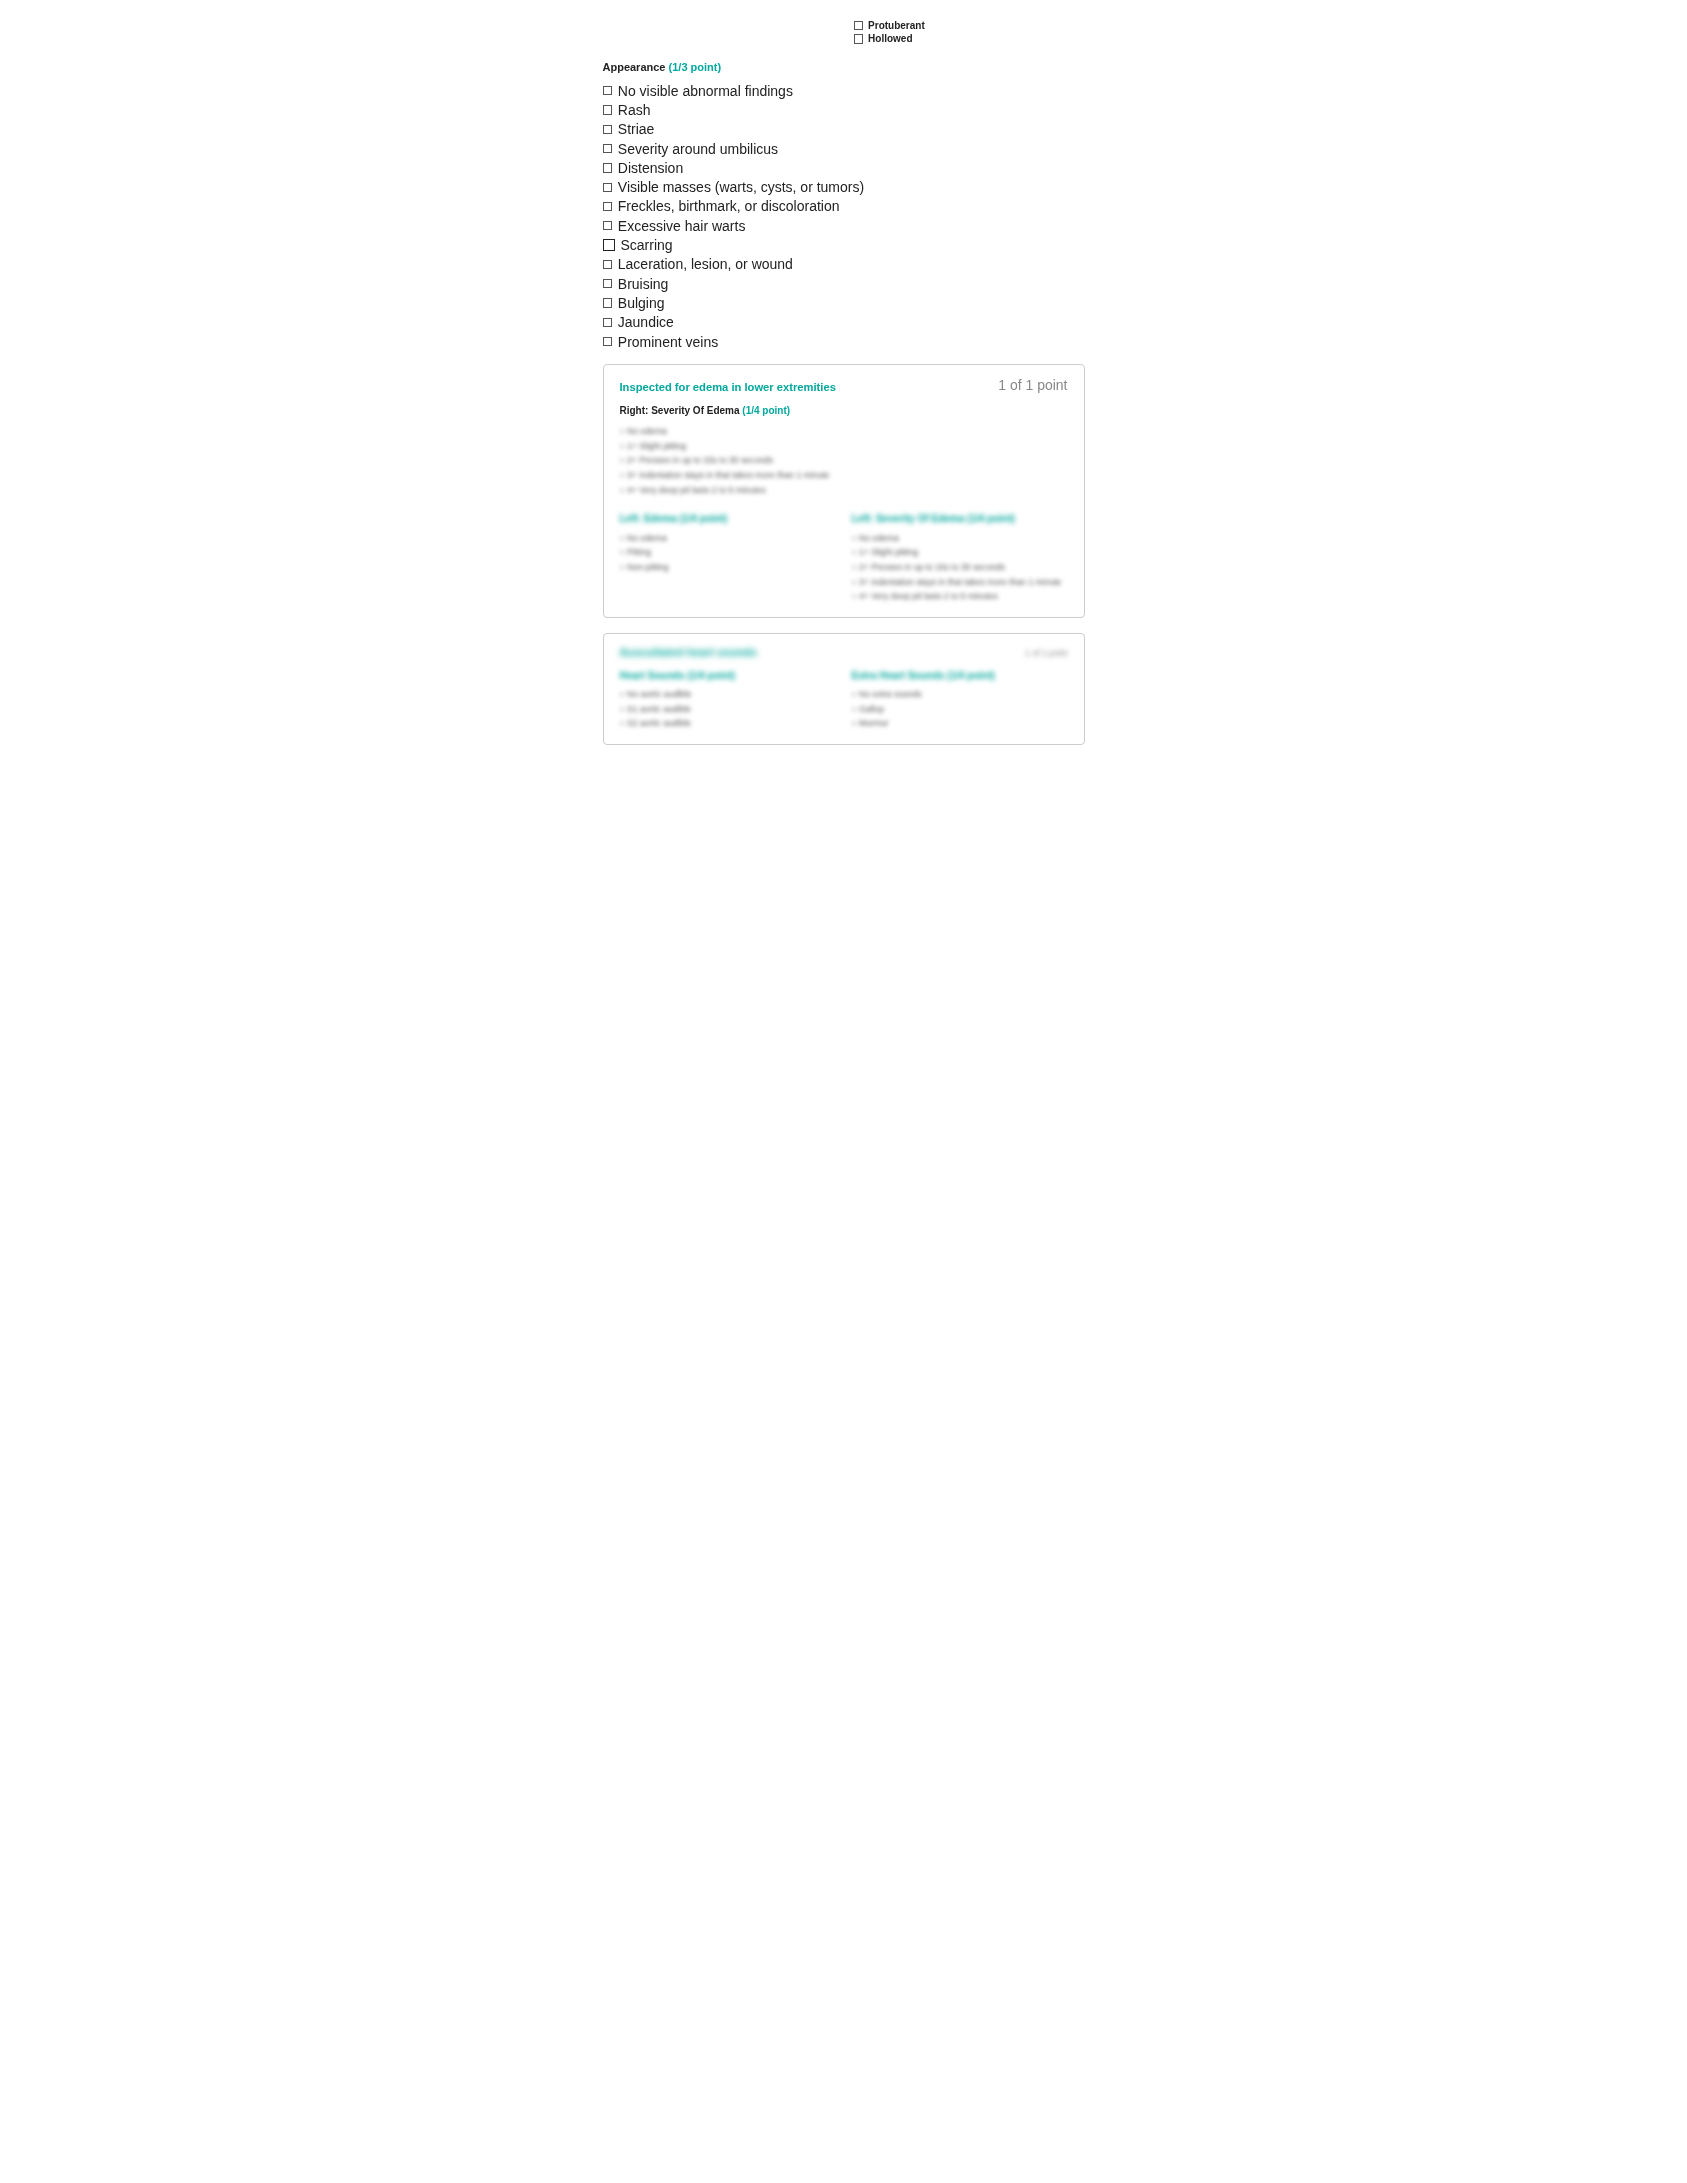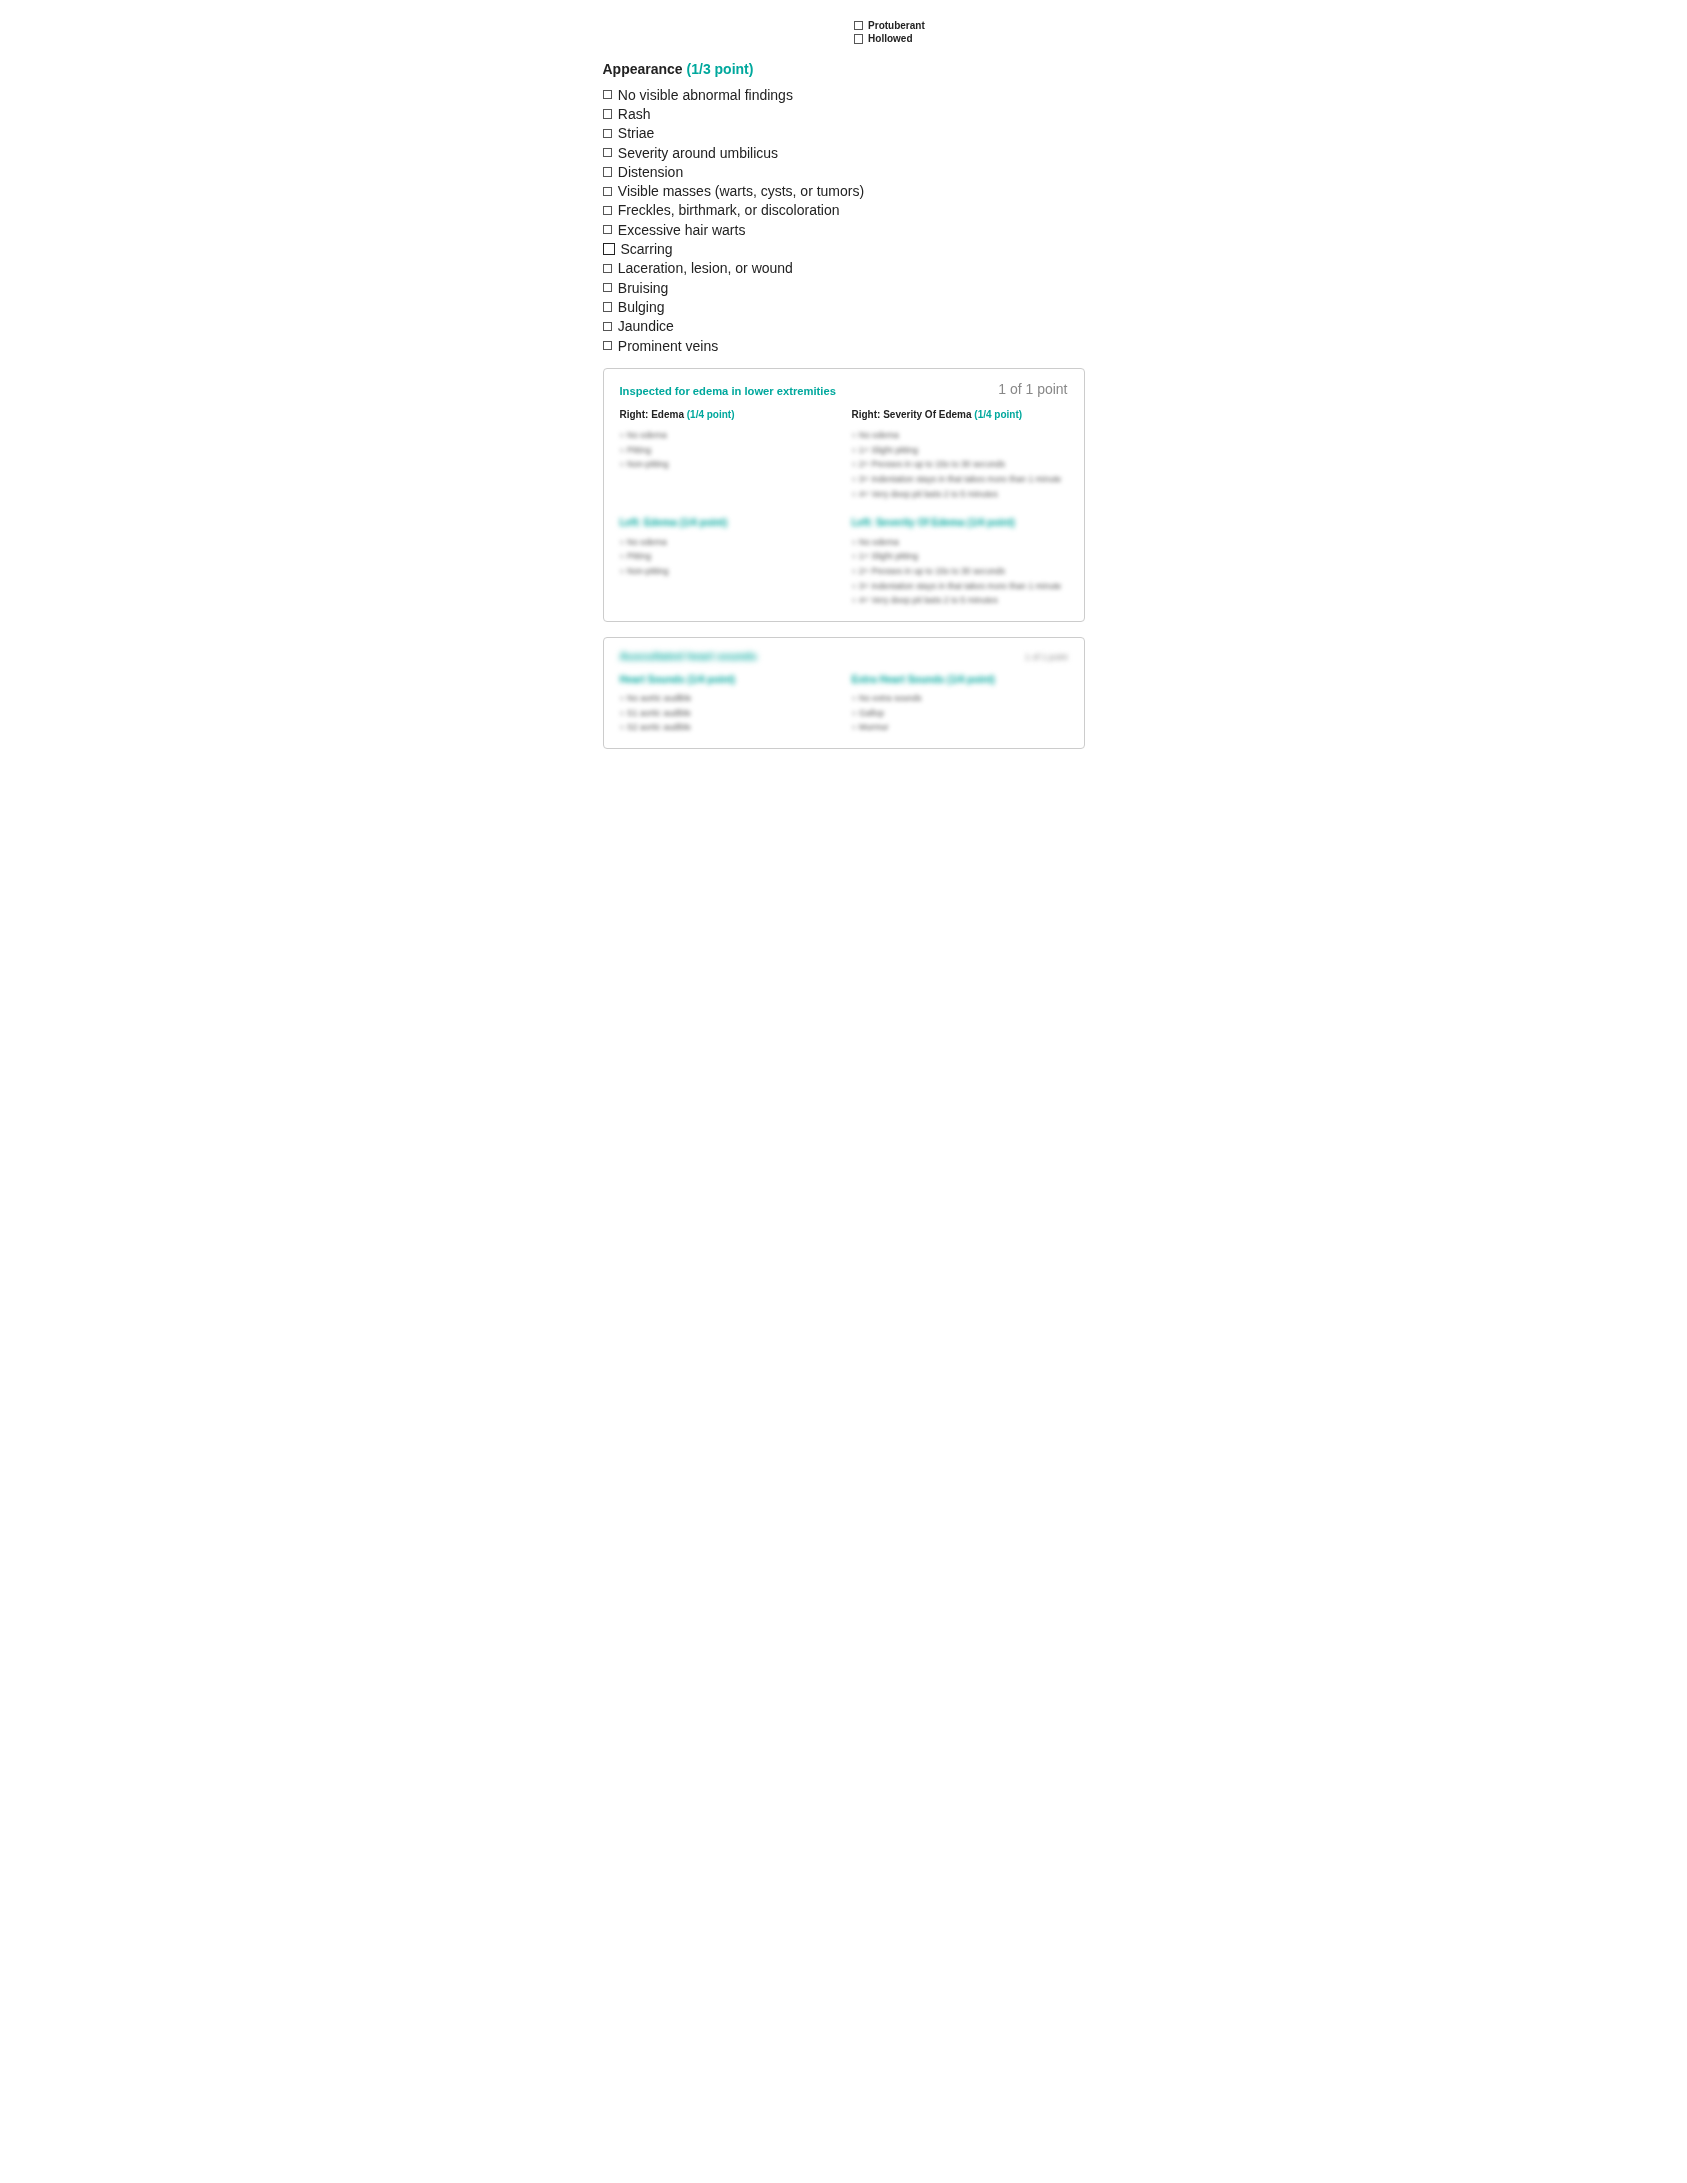--- a/index.html
+++ b/index.html
@@ -43,21 +43,21 @@
     }
 
     .checkbox-box.large {
       width: 12px;
       height: 12px;
       border: 1.3px solid #222;
     }
 
     .section-heading {
       font-weight: bold;
-      font-size: 14px;
+      font-size: 11px;
       color: #222;
       margin-bottom: 9.3px;
       margin-top: 17px;
     }
 
     .section-heading .points {
       color: #00a89d;
       font-weight: bold;
     }
 
@@ -241,31 +241,20 @@
 </div>
 
 <div class="section-card">
   <div class="section-card-header">
     <span class="section-card-title">Inspected for edema in lower extremities</span>
     <span class="section-card-points">1 of 1 point</span>
   </div>
 
   <div class="two-col">
 
-    <div>
-      <div class="col-heading">
-        <span>Right: Edema</span>
-        <span class="points">(1/4 point)</span>
-      </div>
-      <div class="blurred-block">
-        <div>○ No edema</div>
-        <div>○ Pitting</div>
-        <div>○ Non-pitting</div>
-      </div>
-    </div>
 
     <div>
       <div class="col-heading">
         <span>Right: Severity Of Edema</span>
         <span class="points">(1/4 point)</span>
       </div>
       <div class="blurred-block">
         <div>○ No edema</div>
         <div>○ 1+ Slight pitting</div>
         <div>○ 2+ Presses in up to 15s to 30 seconds</div>

